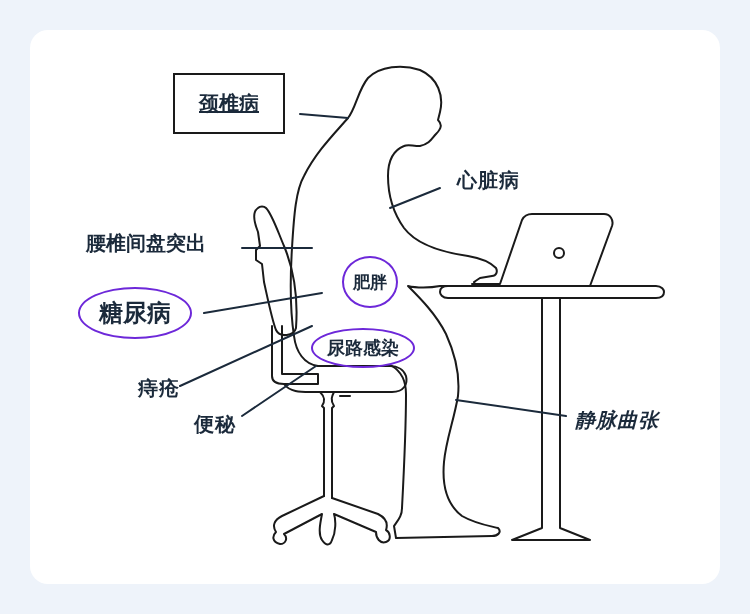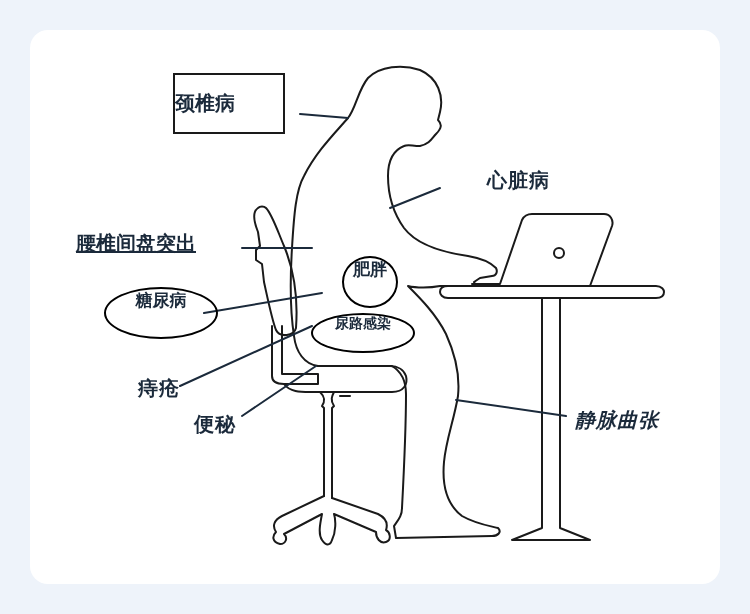--- a/index.html
+++ b/index.html
@@ -13,26 +13,26 @@
     background:#ffffff; border-radius:18px;
   }
   svg.art { position:absolute; left:0; top:0; width:750px; height:614px; }
   .label {
     position:absolute; color:#1b2a3b; font-weight:bold; font-size:20px;
     white-space:nowrap; line-height:1; letter-spacing:1px;
   }
   .box-label {
     position:absolute; left:173px; top:73px; width:112px; height:61px;
     border:2px solid #1a1a1a; box-sizing:border-box;
-    display:flex; align-items:center; 
-    color:#1b2a3b; font-weight:bold; font-size:20px;
+    display:flex; align-items:center; justify-content:center;
+    color:#1b2a3b; font-weight:bold; font-size:20px;text-decoration:underline;
   }
   .ellipse-label {
-    position:absolute; border:2px solid #000000; border-radius:50%;
-    box-sizing:border-box; display:flex; justify-content:center;
+    position:absolute; border:2px solid #6d28d9; border-radius:50%;
+    box-sizing:border-box; display:flex; align-items:center; justify-content:center;
     color:#1b2a3b; font-weight:bold;
   }
 </style>
 </head>
 <body>
 
 <div class="card"></div>
 
 <svg class="art" viewBox="0 0 750 614" xmlns="http://www.w3.org/2000/svg" fill="none" stroke="#1a1a1a" stroke-width="2" stroke-linejoin="round" stroke-linecap="round">
 
@@ -126,33 +126,33 @@
     <line x1="180" y1="386" x2="312" y2="326"></line>
     <line x1="242" y1="416" x2="316" y2="366"></line>
     <line x1="456" y1="400" x2="566" y2="416"></line>
   </g>
 </svg>
 
 <div class="box-label">
   <span>颈椎病</span>
 </div>
 
-<span class="label" style="left:457px; top:170px;margin-left:30px;">心脏病</span>
+<span class="label" style="left:457px; top:170px;">心脏病</span>
 
-<span class="label" style="left:76px; top:233px; letter-spacing:0;text-decoration:underline;">腰椎间盘突出</span>
+<span class="label" style="left:86px; top:233px; letter-spacing:0;">腰椎间盘突出</span>
 
 <div class="ellipse-label" style="left:342px; top:256px; width:56px; height:52px; font-size:17px;">
   <span>肥胖</span>
 </div>
 
-<div class="ellipse-label" style="left:104px; top:287px; width:114px; height:52px; font-size:17px;">
+<div class="ellipse-label" style="left:78px; top:287px; width:114px; height:52px; font-size:24px;">
   <span>糖尿病</span>
 </div>
 
-<div class="ellipse-label" style="left:311px; top:313px; width:104px; height:40px; font-size:14px;">
+<div class="ellipse-label" style="left:311px; top:328px; width:104px; height:40px; font-size:18px;">
   <span>尿路感染</span>
 </div>
 
 <span class="label" style="left:138px; top:378px;">痔疮</span>
 
 <span class="label" style="left:194px; top:414px;">便秘</span>
 
 <span class="label" style="left:575px; top:410px;font-style:italic;">静脉曲张</span>
 
 </body></html>

